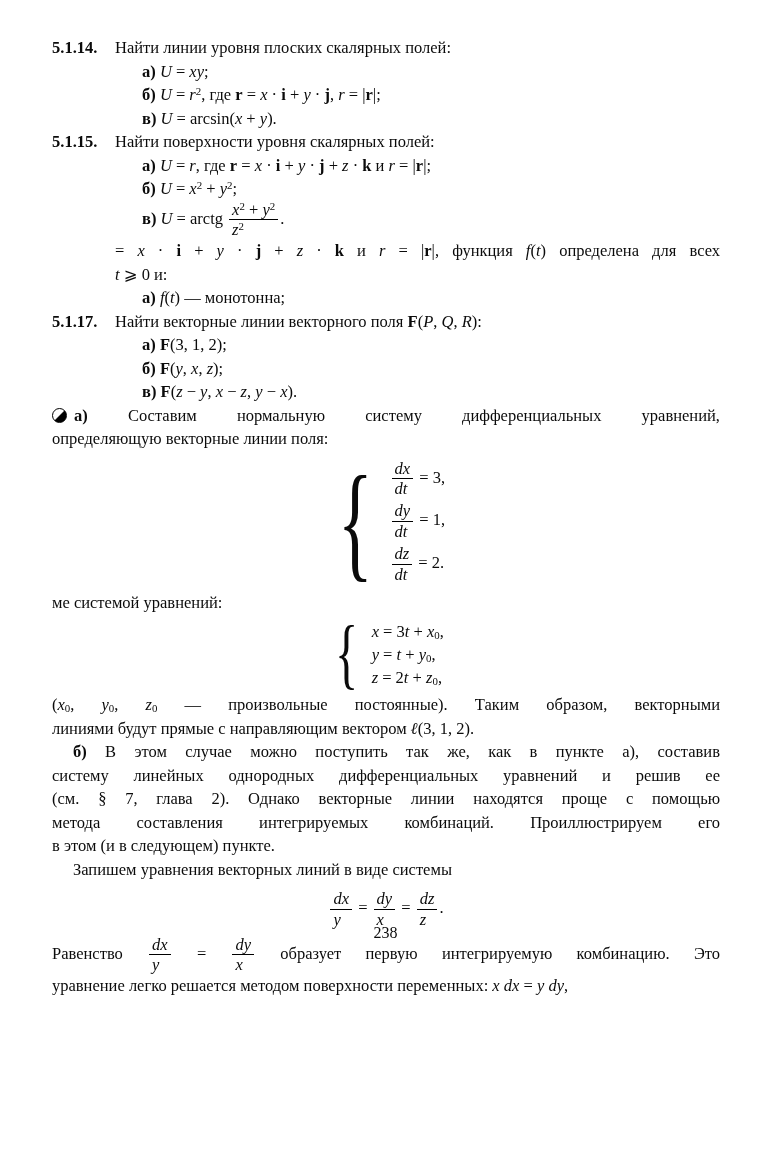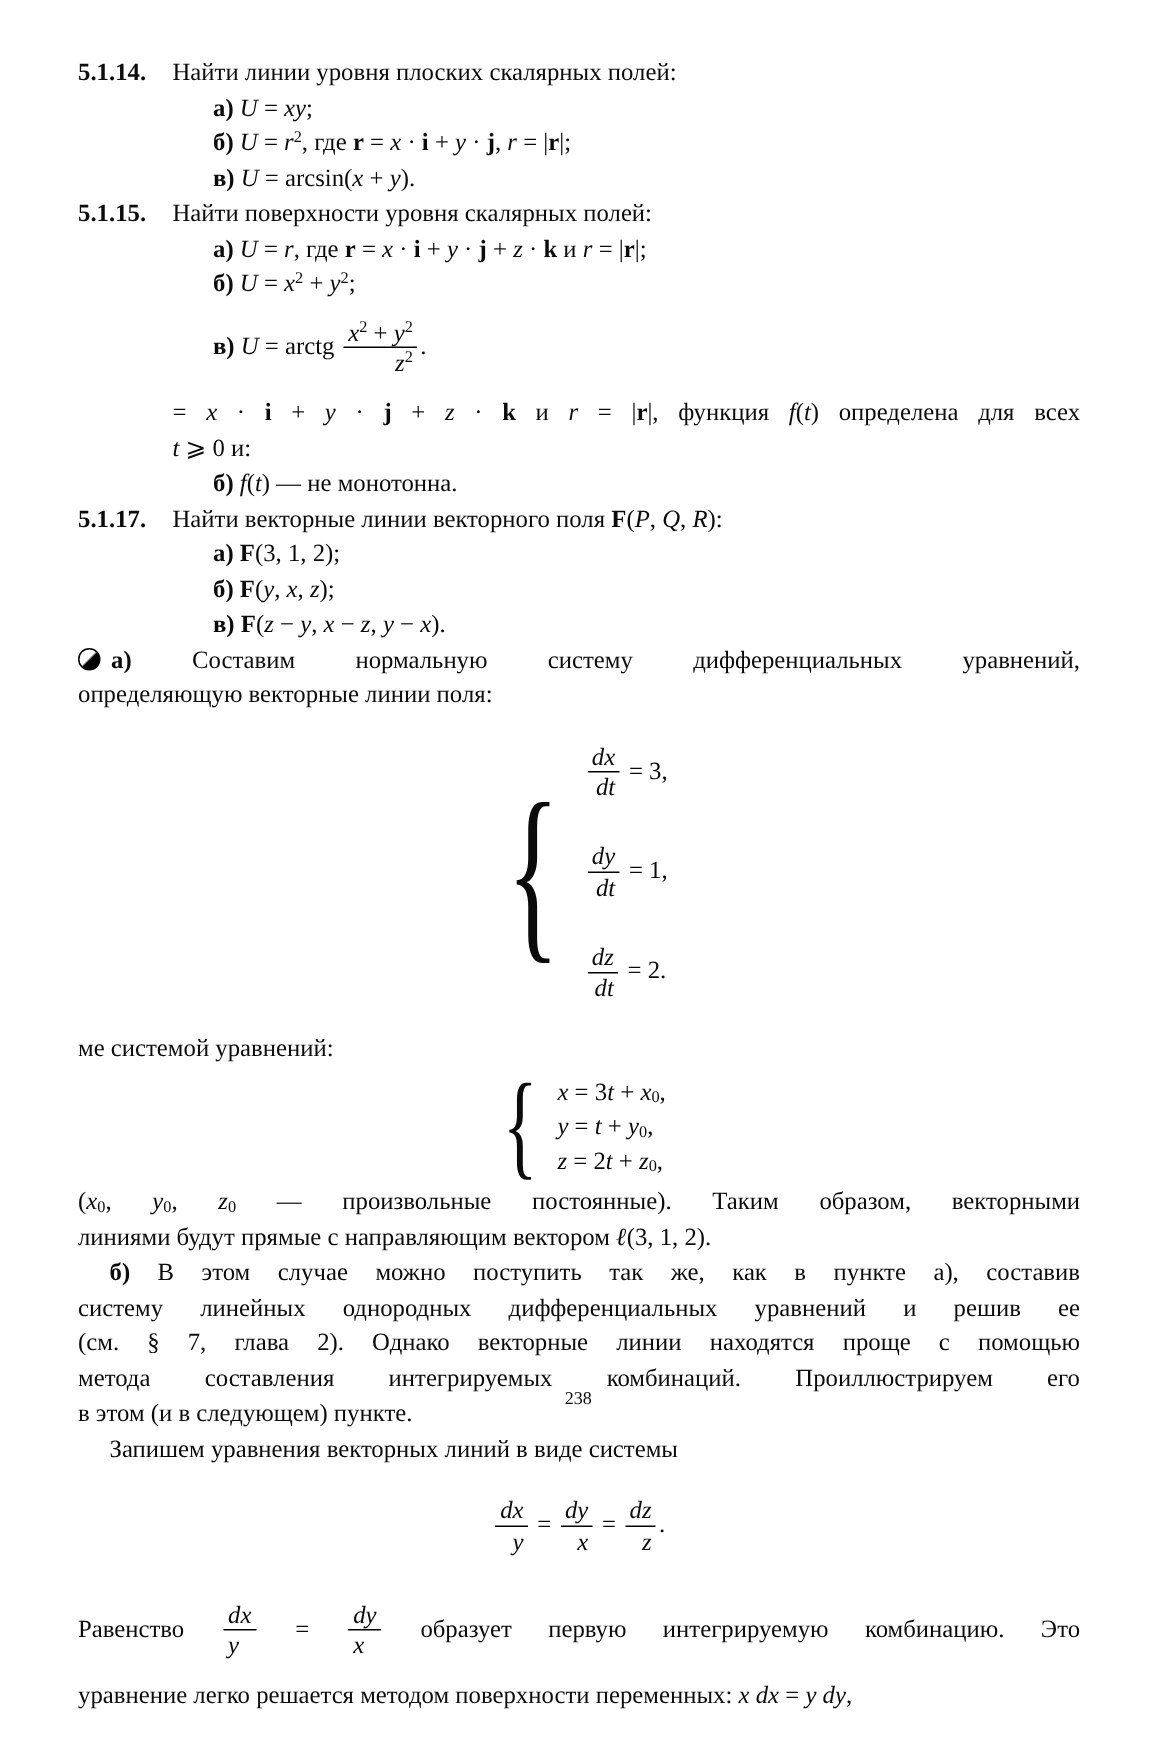--- a/index.html
+++ b/index.html
@@ -21,21 +21,21 @@
 
   .jl { text-align: justify; text-align-last: justify; }
   .nl { text-align: left; }
   .ind { text-indent: 21px; }
 
   .prob { padding-left: 63px; }
   .pline { text-indent: -63px; }
   .pnum { display: inline-block; width: 63px; text-indent: 0; font-weight: 700; }
   .sub-item { margin-left: 27px; }
 
-  .frac { display: inline-block; text-align: right; vertical-align: middle; line-height: 1.08; margin: 12px 2px; }
+  .frac { display: inline-block; text-align: left; vertical-align: middle; line-height: 1.08; margin: 0 2px; }
   .fnum { display: block; padding: 0 3px 1px; border-bottom: 1.3px solid #000; }
   .fden { display: block; padding: 1px 3px 0; }
 
   .system { display: flex; justify-content: center; align-items: center; }
   .sys1 { margin: 7px 0 5px; }
   .sys2 { margin: 5px 0 4px; }
   .brace { display: inline-block; font-weight: 400; margin-right: 6px; }
   .sys1 .brace { font-size: 118px; line-height: 124px; transform: scaleX(0.62) scaleY(1.1); }
   .sys2 .brace { font-size: 78px; line-height: 70px; transform: scaleX(0.62); }
   .sys-rows { display: flex; flex-direction: column; align-items: flex-start; }
@@ -44,21 +44,21 @@
 
   .equation { text-align: center; margin: 9px 0 7px; }
 
   .marker {
     display: inline-block; width: 15px; height: 15px;
     border: 1.5px solid #000; border-radius: 50%;
     background: linear-gradient(135deg, #ffffff 46%, #000 54%);
     vertical-align: -2.5px; margin-right: 7px;
   }
 
-  .pageno { position: absolute; left: 0; right: 0; bottom: 44px; text-align: center; font-size: 12px; }
+  .pageno { position: absolute; left: 0; right: 0; bottom: 44px; text-align: center; font-size: 16px; }
 </style>
 </head>
 <body>
 
 <div class="page">
 
   <section>
 
     <div class="prob">
       <div class="pline nl"><span class="pnum">5.1.14.</span><span><span>Найти линии уровня плоских скалярных полей:</span></span></div>
@@ -70,21 +70,21 @@
     <div class="prob">
       <div class="pline nl"><span class="pnum">5.1.15.</span><span><span>Найти поверхности уровня скалярных полей:</span></span></div>
       <div class="sub-item nl"><span class="bold">а)</span><span> </span><span class="ital">U</span><span> = </span><span class="ital">r</span><span>, где </span><span class="bold">r</span><span> = </span><span class="ital">x</span><span> · </span><span class="bold">i</span><span> + </span><span class="ital">y</span><span> · </span><span class="bold">j</span><span> + </span><span class="ital">z</span><span> · </span><span class="bold">k</span><span> и </span><span class="ital">r</span><span> = |</span><span class="bold">r</span><span>|;</span></div>
       <div class="sub-item nl"><span class="bold">б)</span><span> </span><span class="ital">U</span><span> = </span><span class="ital">x</span><span class="supscript">2</span><span> + </span><span class="ital">y</span><span class="supscript">2</span><span>;</span></div>
       <div class="sub-item nl"><span class="bold">в)</span><span> </span><span class="ital">U</span><span> = arctg </span><span class="frac"><span class="fnum"><span class="ital">x</span><span class="supscript">2</span><span> + </span><span class="ital">y</span><span class="supscript">2</span></span><span class="fden"><span class="ital">z</span><span class="supscript">2</span></span></span><span>.</span></div>
     </div>
 
     <div class="prob">
       <div class="jl"><span>= </span><span class="ital">x</span><span> · </span><span class="bold">i</span><span> + </span><span class="ital">y</span><span> · </span><span class="bold">j</span><span> + </span><span class="ital">z</span><span> · </span><span class="bold">k</span><span> и </span><span class="ital">r</span><span> = |</span><span class="bold">r</span><span>|, функция </span><span class="ital">f</span><span>(</span><span class="ital">t</span><span>) определена для всех</span></div>
       <div class="nl"><span class="ital">t</span><span> ⩾ 0 и:</span></div>
-      <div class="sub-item nl"><span class="bold">б)</span><span> </span><span class="ital">f</span><span>(</span><span class="ital">t</span><span>) — не монотонна.</span></div>
+      <div class="sub-item nl"><span class="bold">а)</span><span> </span><span class="ital">f</span><span>(</span><span class="ital">t</span><span>) — монотонна;</span></div>
     </div>
 
     <div class="prob">
       <div class="pline nl"><span class="pnum">5.1.17.</span><span><span>Найти векторные линии векторного поля </span><span class="bold">F</span><span>(</span><span class="ital">P</span><span>, </span><span class="ital">Q</span><span>, </span><span class="ital">R</span><span>):</span></span></div>
       <div class="sub-item nl"><span class="bold">а)</span><span> </span><span class="bold">F</span><span>(3, 1, 2);</span></div>
       <div class="sub-item nl"><span class="bold">б)</span><span> </span><span class="bold">F</span><span>(</span><span class="ital">y</span><span>, </span><span class="ital">x</span><span>, </span><span class="ital">z</span><span>);</span></div>
       <div class="sub-item nl"><span class="bold">в)</span><span> </span><span class="bold">F</span><span>(</span><span class="ital">z</span><span> − </span><span class="ital">y</span><span>, </span><span class="ital">x</span><span> − </span><span class="ital">z</span><span>, </span><span class="ital">y</span><span> − </span><span class="ital">x</span><span>).</span></div>
     </div>
 
   </section>

